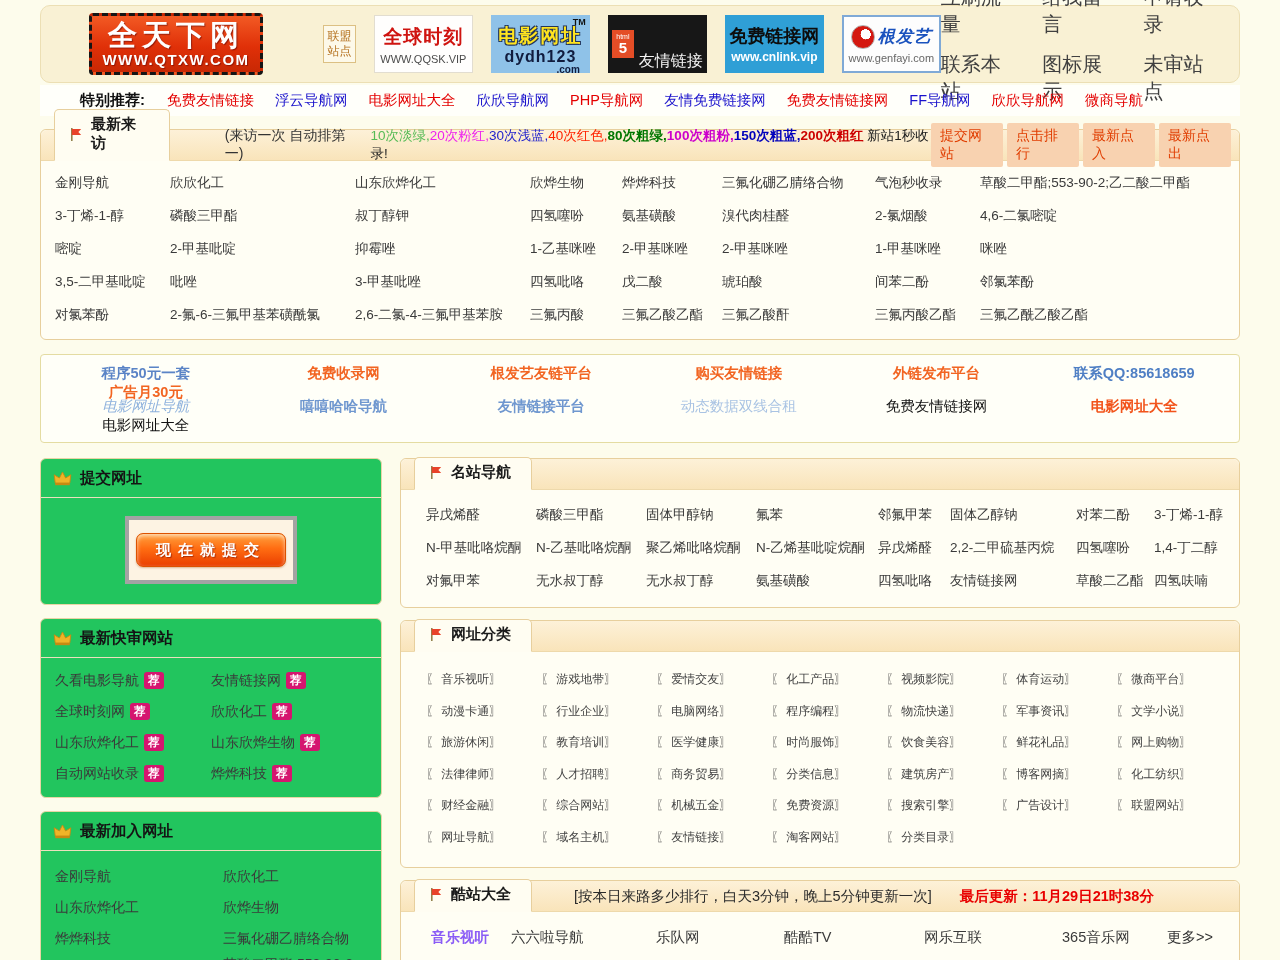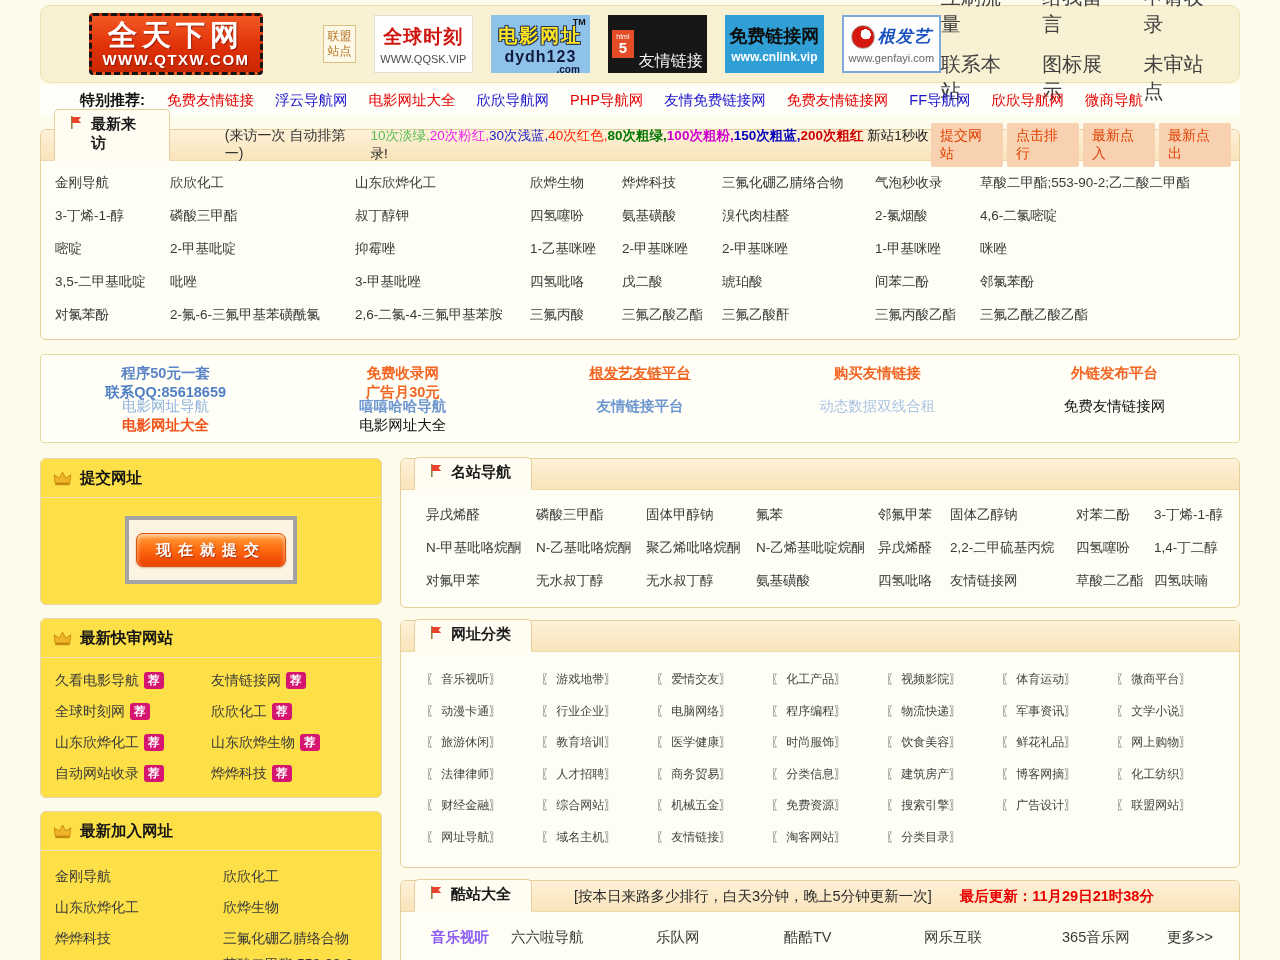--- a/index.html
+++ b/index.html
@@ -70,48 +70,48 @@
 
   
   .section { border: 1px solid #e7cf9d; border-radius: 6px; background: #fffef4; }
   .sec-head { height: 31px; background: linear-gradient(180deg, #fdf1d8 0%, #f9e4ba 100%);
     border-bottom: 1px solid #eed9ab; border-radius: 6px 6px 0 0;
     display: flex; align-items: center; }
   .tab { align-self: flex-end; margin-left: 13px; margin-bottom: -1px;
     background: #fffdf2; border: 1px solid #e7cf9d; border-bottom: 1px solid #fffdf2;
     border-radius: 5px 5px 0 0; padding: 5px 20px 7px 14px;
     font-size: 15px; font-weight: bold; color: #1b1b1b;
-    display: flex; gap: 7px; }
+    display: flex; align-items: center; gap: 7px; }
   .flag { width: 15px; height: 15px; flex: 0 0 auto; }
 
   
   .visits-box { margin-top: 13px; }
   .vh-note { font-size: 14px; color: #333; margin-left: 55px; }
   .legend { margin-left: 10px; font-size: 13.5px; letter-spacing: 0; }
   .legend span { margin-right: 0; }
   .visit-actions { margin-left: auto; margin-right: 8px; display: flex; gap: 4px; }
   .hdr-btn { background: #f8d2b0; color: #e03d00; font-size: 14px; padding: 4px 9px; border-radius: 2px; }
   .visits-body { padding: 5px 14px 8px; }
   .visits-row { display: grid; grid-template-columns: 115px 185px 175px 92px 100px 153px 105px 1fr;
     height: 33px; align-items: center; }
   .cell-link { font-size: 13.5px; color: #3a3a3a; white-space: nowrap; overflow: hidden; }
 
   
   .ads-box { margin-top: 14px; border: 1px solid #e4dca2; border-radius: 4px;
     background: #fffff8; padding: 9px 6px 12px; }
-  .ads-row { display: grid; grid-template-columns: repeat(5, 1fr); height: 33px; align-items: center; }
+  .ads-row { display: grid; grid-template-columns: repeat(6, 1fr); height: 33px; align-items: center; }
   .ad-link { text-align: center; font-size: 14.5px; }
 
   
   .cols { margin-top: 15px; display: flex; gap: 18px; align-items: flex-start; }
   .left-col { width: 342px; flex: 0 0 auto; }
   .right-col { flex: 1; }
 
   
-  .side-box { border: 1px solid #e8d5a5; border-radius: 6px; background: #fde047; margin-bottom: 13px; }
+  .side-box { border: 1px solid #e8d5a5; border-radius: 6px; background: #22c55e; margin-bottom: 13px; }
   .side-head { padding: 9px 12px 8px; border-bottom: 1px solid #ece0bd;
     display: flex; align-items: center; gap: 8px; font-size: 15.5px; font-weight: bold; color: #141414; }
   .crown { width: 19px; height: 15px; flex: 0 0 auto; }
   .submit-body { padding: 18px 0 20px; display: flex; justify-content: center; }
   .submit-outer { width: 172px; padding: 13px 0; border: 4px solid #a3a3a3; background: #fdf3e3;
     display: flex; justify-content: center; }
   .submit-btn { width: 150px; height: 34px; border: 1px solid #dd5200; border-radius: 7px;
     background: linear-gradient(180deg, #ffa23f 0%, #ff6d12 45%, #ea3e00 100%);
     box-shadow: inset 0 2px 4px rgba(255,255,255,.65), 0 1px 2px rgba(160,60,0,.35);
     color: #fff; font-size: 15px; font-weight: bold; letter-spacing: 7px;
@@ -280,28 +280,28 @@
           <a class="cell-link">三氟乙酰乙酸乙酯</a>
         </div>
       </div>
   </div>
 
   <div class="ads-box">
     <div>
         <div class="ads-row">
           <a class="ad-link" style="color: rgb(91, 132, 198); font-weight: bold;">程序50元一套</a>
           <a class="ad-link" style="color: rgb(242, 101, 34); font-weight: bold;">免费收录网</a>
-          <a class="ad-link" style="color: rgb(242, 101, 34); font-weight: bold; text-decoration: underline;">根发艺友链平台</a>
+          <a class="ad-link" style="color: rgb(242, 101, 34); font-weight: bold;">根发艺友链平台</a>
           <a class="ad-link" style="color: rgb(242, 101, 34); font-weight: bold;">购买友情链接</a>
           <a class="ad-link" style="color: rgb(242, 101, 34); font-weight: bold;">外链发布平台</a>
           <a class="ad-link" style="color: rgb(79, 127, 196); font-weight: bold;">联系QQ:85618659</a>
           <a class="ad-link" style="color: rgb(242, 101, 34); font-weight: bold;">广告月30元</a>
         </div>
         <div class="ads-row">
-          <a class="ad-link" style="color: rgb(143, 178, 221);">电影网址导航</a>
+          <a class="ad-link" style="color: rgb(143, 178, 221); font-style: italic;">电影网址导航</a>
           <a class="ad-link" style="color: rgb(111, 151, 207); font-weight: bold;">嘻嘻哈哈导航</a>
           <a class="ad-link" style="color: rgb(111, 151, 207); font-weight: bold;">友情链接平台</a>
           <a class="ad-link" style="color: rgb(169, 195, 227);">动态数据双线合租</a>
           <a class="ad-link" style="color: rgb(17, 17, 17);">免费友情链接网</a>
           <a class="ad-link" style="color: rgb(242, 84, 27); font-weight: bold;">电影网址大全</a>
           <a class="ad-link" style="color: rgb(17, 17, 17);">电影网址大全</a>
         </div>
       </div>
   </div>
 

